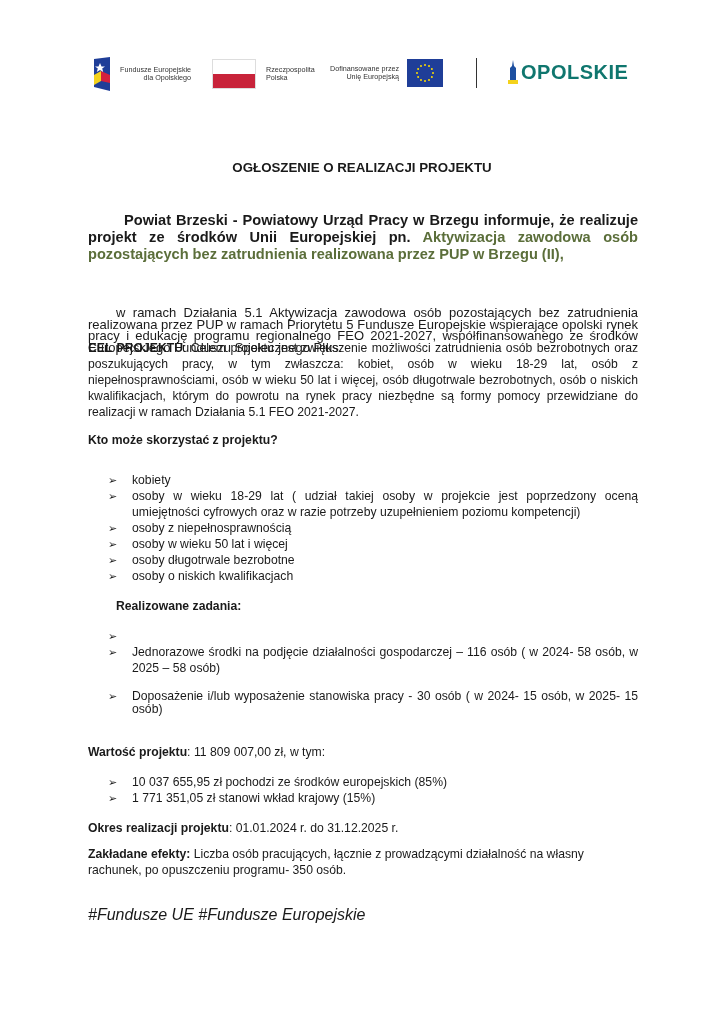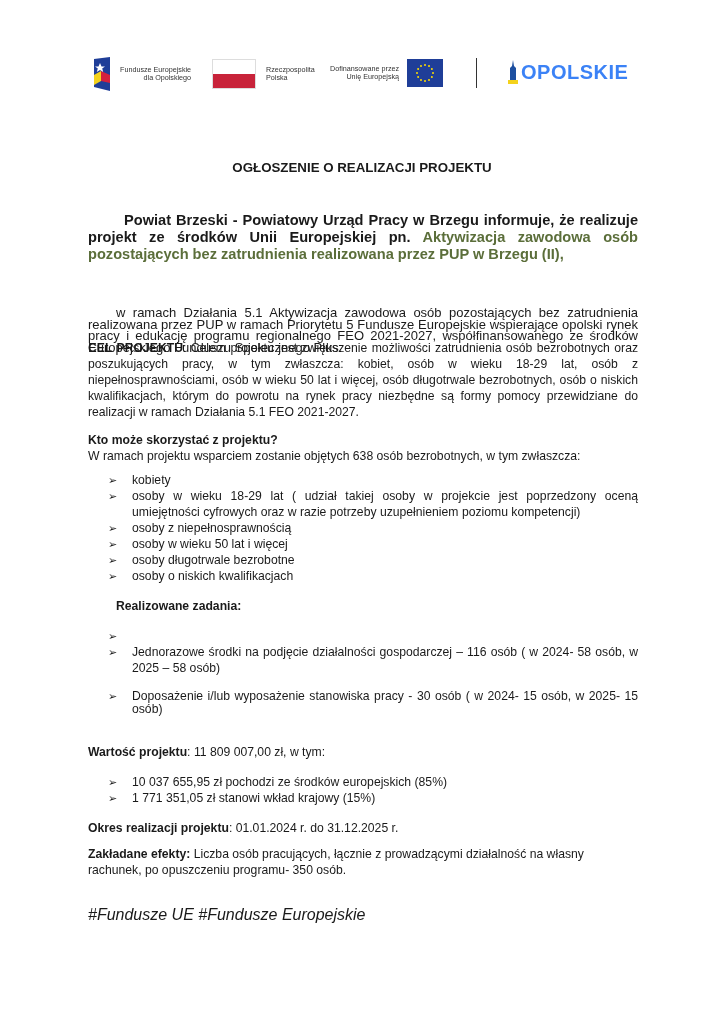--- a/index.html
+++ b/index.html
@@ -12,21 +12,21 @@
     .logo-pl { position: absolute; left: 122px; top: 3px; display: flex; align-items: center; }
     .pl-flag { width: 42px; height: 28px; border: 1px solid #ddd; margin-right: 10px; }
     .pl-flag .w { height: 14px; background: #fff; }
     .pl-flag .r { height: 14px; background: #c8233a; }
     .logo-eu { position: absolute; left: 240px; top: 3px; display: flex; align-items: center; }
     .logo-eu .logo-text { text-align: right; margin-right: 8px; }
     .eu-flag { width: 36px; height: 28px; background: #1f3e98; position: relative; }
     .divider-v { position: absolute; left: 386px; top: 2px; width: 1px; height: 30px; background: #333; }
     .logo-op { position: absolute; left: 418px; top: 4px; display: flex; align-items: center; }
     .op-tower { width: 10px; height: 24px; margin-right: 3px; }
-    .op-text { font-weight: bold; font-size: 20px; color: #3b82f6; letter-spacing: 0.5px; }
+    .op-text { font-weight: bold; font-size: 20px; color: #0f766e; letter-spacing: 0.5px; }
 
     .title { position: absolute; top: 160px; left: 0; width: 724px; text-align: center;
       font-weight: bold; font-size: 13.3px; }
     .intro { position: absolute; top: 212px; left: 88px; width: 550px; font-size: 14.6px;
       line-height: 17px; font-weight: bold; text-align: justify; }
     .intro .green { color: #5b6e3a; }
     .small-para { position: absolute; top: 279px; left: 88px; width: 550px; font-size: 13px;
       line-height: 11.5px; text-align: justify; margin-top: 28px; }
     .p { position: absolute; left: 88px; width: 550px; font-size: 12.2px; line-height: 16px; text-align: justify; }
     .b { font-weight: bold; }
@@ -104,21 +104,20 @@
 <div class="small-para">
   <span style="display:inline-block;width:28px;"></span><span>w ramach Działania 5.1 Aktywizacja zawodowa osób pozostających bez zatrudnienia realizowana przez PUP w ramach Priorytetu 5 Fundusze Europejskie wspierające opolski rynek pracy i edukację programu regionalnego FEO 2021-2027, współfinansowanego ze środków Europejskiego Funduszu Społecznego Plus.</span>
 </div>
 
 <div class="p" style="top:340px;">
   <span class="b">CEL PROJEKTU</span><span>: Celem projektu jest zwiększenie możliwości zatrudnienia osób bezrobotnych oraz poszukujących pracy, w tym zwłaszcza: kobiet, osób w wieku 18-29 lat, osób z niepełnosprawnościami, osób w wieku 50 lat i więcej, osób długotrwale bezrobotnych, osób o niskich kwalifikacjach, którym do powrotu na rynek pracy niezbędne są formy pomocy przewidziane do realizacji w ramach Działania 5.1 FEO 2021-2027.</span>
 </div>
 
 <div class="p" style="top:432px;">
   <div class="b">Kto może skorzystać z projektu?</div>
-  <div>W ramach projektu wsparciem zostanie objętych 638 osób bezrobotnych, w tym zwłaszcza:</div>
 </div>
 
 <ul class="arrows" style="top:472px;">
   <li><span class="bullet">➢</span><span>kobiety</span></li>
   <li><span class="bullet">➢</span><span>osoby w wieku 18-29 lat ( udział takiej osoby w projekcie jest poprzedzony oceną umiejętności cyfrowych oraz  w razie potrzeby uzupełnieniem poziomu kompetencji)</span></li>
   <li><span class="bullet">➢</span><span>osoby z niepełnosprawnością</span></li>
   <li><span class="bullet">➢</span><span>osoby w wieku 50 lat i więcej</span></li>
   <li><span class="bullet">➢</span><span>osoby długotrwale bezrobotne</span></li>
   <li><span class="bullet">➢</span><span>osoby o niskich kwalifikacjach</span></li>
 </ul>

